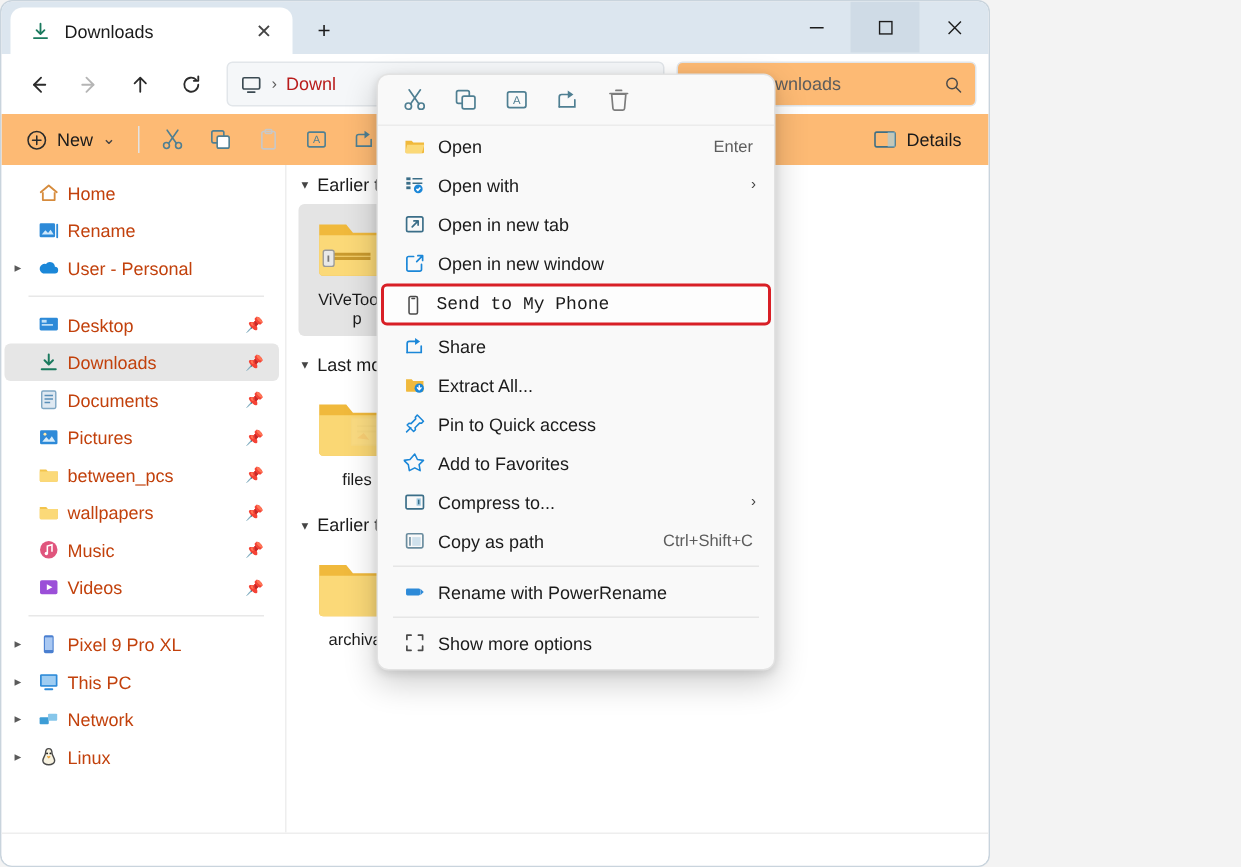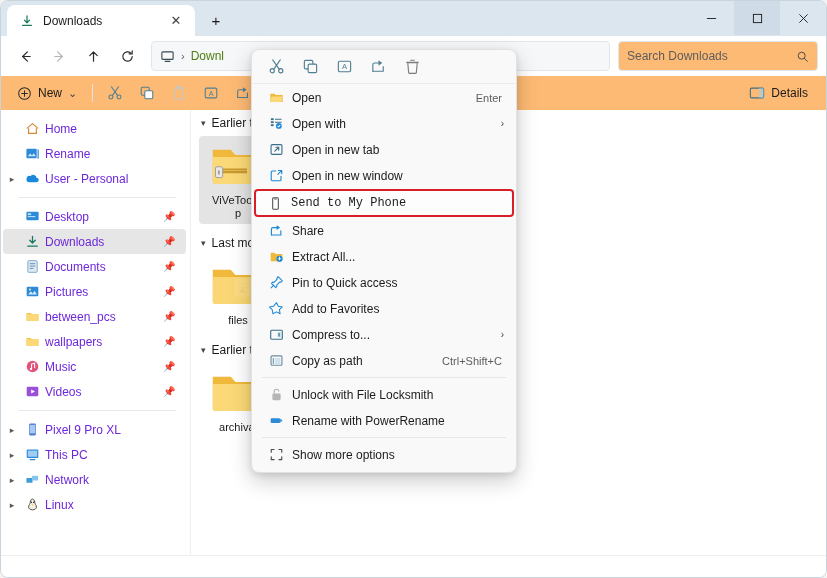--- a/index.html
+++ b/index.html
@@ -3,21 +3,21 @@
 <meta charset="utf-8">
 <style>
   * { box-sizing: border-box; margin:0; padding:0; }
   html,body{
     width:827px; height:578px; overflow:hidden;
     font-family:"Liberation Sans","DejaVu Sans",sans-serif;
     font-size:12px; color:#1b1b1b;
     background:#f3f3f3;
   }
   #window{
-    position:relative; width:827px; height:578px;
+    position:relative; width:660px; height:578px;
     background:#ffffff;
     border:1px solid #c9d4dd;
     border-radius:8px;
     overflow:hidden;
   }
 
   
   .titlebar{
     position:relative;
     height:35px;
@@ -66,21 +66,21 @@
     display:flex;align-items:center;justify-content:center;
     color:#2b2b2b;
   }
   .navbtn.dim{ color:#b5b5b5; }
   .addressbar{
     flex:1; height:30px; margin:0 6px;
     background:#f5f7f9; border:1px solid #e2e6ea; border-radius:4px;
     display:flex; align-items:center; padding:0 8px; gap:4px;
     overflow:hidden;
   }
-  .crumb{ font-size:12px; color:#4d7c0f; white-space:nowrap; }
+  .crumb{ font-size:12px; color:#b91c1c; white-space:nowrap; }
   .crumb-sep{ color:#5c5c5c; font-size:11px; padding:0 2px;}
   .searchbox{
     width:200px; height:30px;
     background:#fdba74; border:1px solid #e2e6ea; border-radius:4px;
     display:flex; align-items:center; justify-content:space-between;
     padding:0 8px;
   }
   .searchbox .ph{ color:#5d5d5d; font-size:12px; }
 
   
@@ -121,21 +121,21 @@
     position:relative;
   }
   .navrow.sel{ background:#e6e6e6; }
   .chev{
     width:18px; min-width:18px; text-align:center;
     color:#5a5a5a; font-size:9px;
   }
   .navicon{
     width:22px;min-width:22px; display:flex;align-items:center;justify-content:center;
   }
-  .navtext{ font-size:12px; color:#6d28d9; white-space:nowrap; padding-left:2px;}
+  .navtext{ font-size:12px; color:#c2410c; white-space:nowrap; padding-left:2px;}
   .pin{ margin-left:auto; color:#9a9a9a; font-size:10px; }
   .navsep{ height:1px; background:#e8e8e8; margin:6px 14px 6px 18px; }
 
   .content{ flex:1; position:relative; overflow:hidden; }
   .grouphdr{
     display:flex; align-items:center; gap:6px;
     padding:6px 0 4px 10px; font-size:12px; color:#1b1b1b;
   }
   .grouphdr .gch{ font-size:9px; color:#444; }
   .tiles{ display:flex; gap:4px; padding:2px 0 0 8px; }
@@ -747,29 +747,20 @@
             <rect x="6.2" y="5.4" width="6" height="6.2" fill="#cfe1ec"></rect>
           </svg>
       </span>
       <span class="mtext">Copy as path</span>
       <span class="macc">Ctrl+Shift+C</span>
     </div>
 
 
     <div class="msep"></div>
 
-    <div class="mi">
-      <span class="mico">
-        <svg width="15" height="15" viewBox="0 0 16 16">
-            <rect x="3.6" y="7" width="8.8" height="7" rx="1.2" fill="#b5b5b5"></rect>
-            <path d="M5.6 7V4.8a2.4 2.4 0 0 1 4.8 0" stroke="#b5b5b5" stroke-width="1.3" fill="none"></path>
-          </svg>
-      </span>
-      <span class="mtext">Unlock with File Locksmith</span>
-    </div>
 
     <div class="mi">
       <span class="mico">
         <svg width="15" height="15" viewBox="0 0 16 16">
             <rect x="1.8" y="5.6" width="10" height="5" rx="1" fill="#2d8ad8"></rect>
             <path d="M12 5.8l2.4 2.3-2.4 2.3z" fill="#2d8ad8"></path>
           </svg>
       </span>
       <span class="mtext">Rename with PowerRename</span>
     </div>

